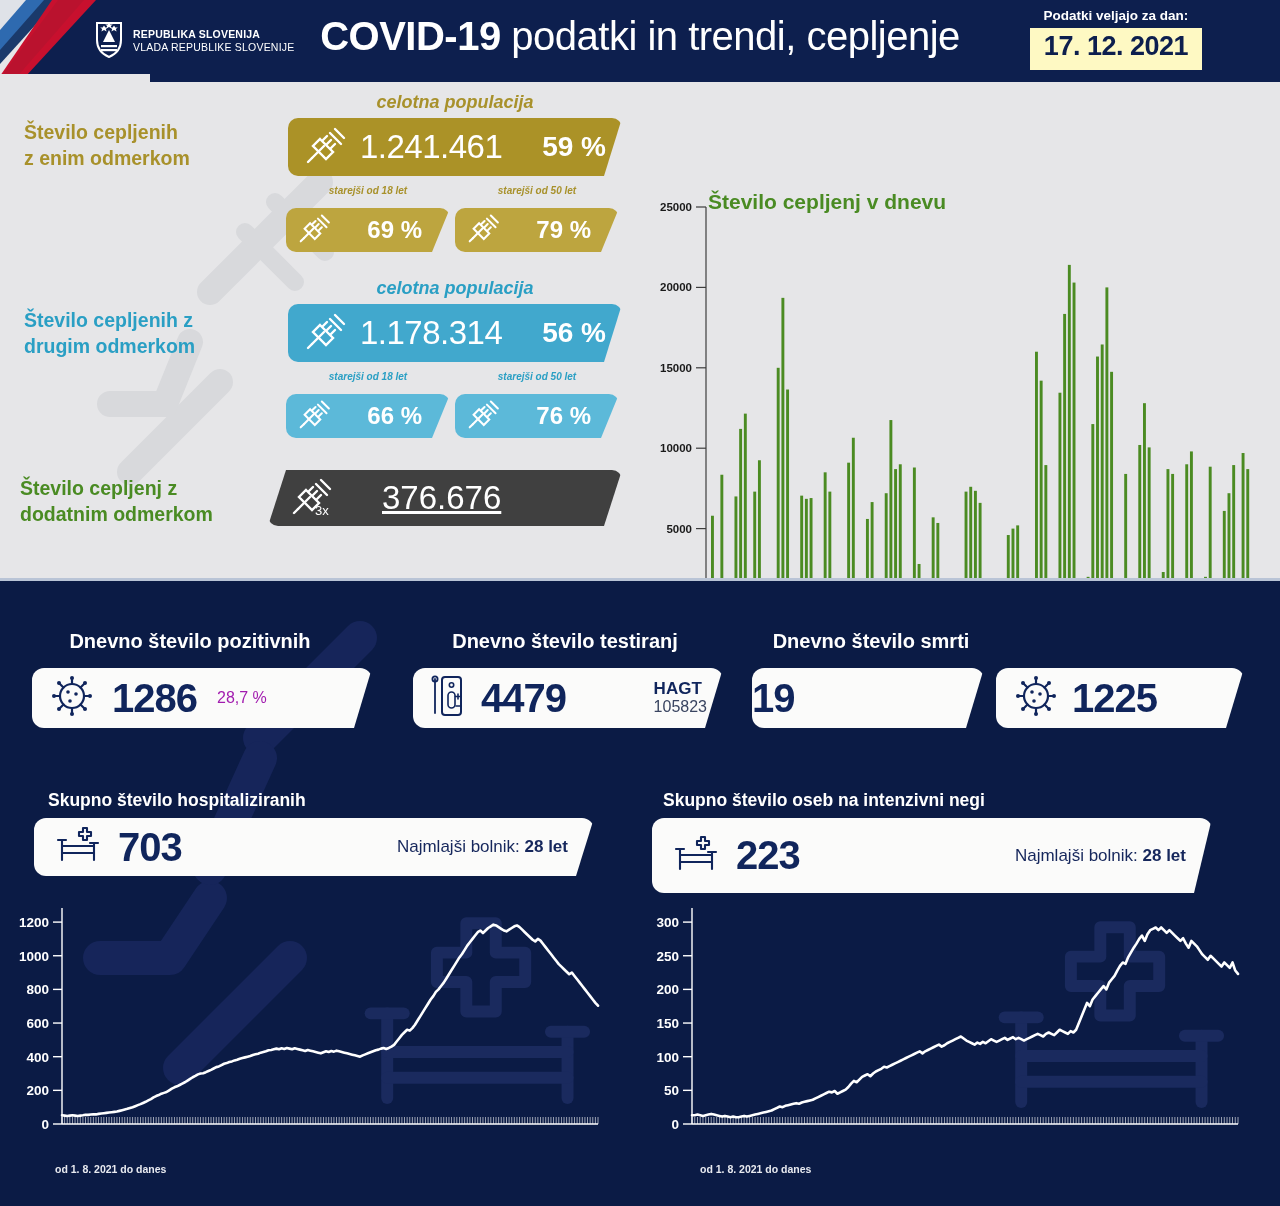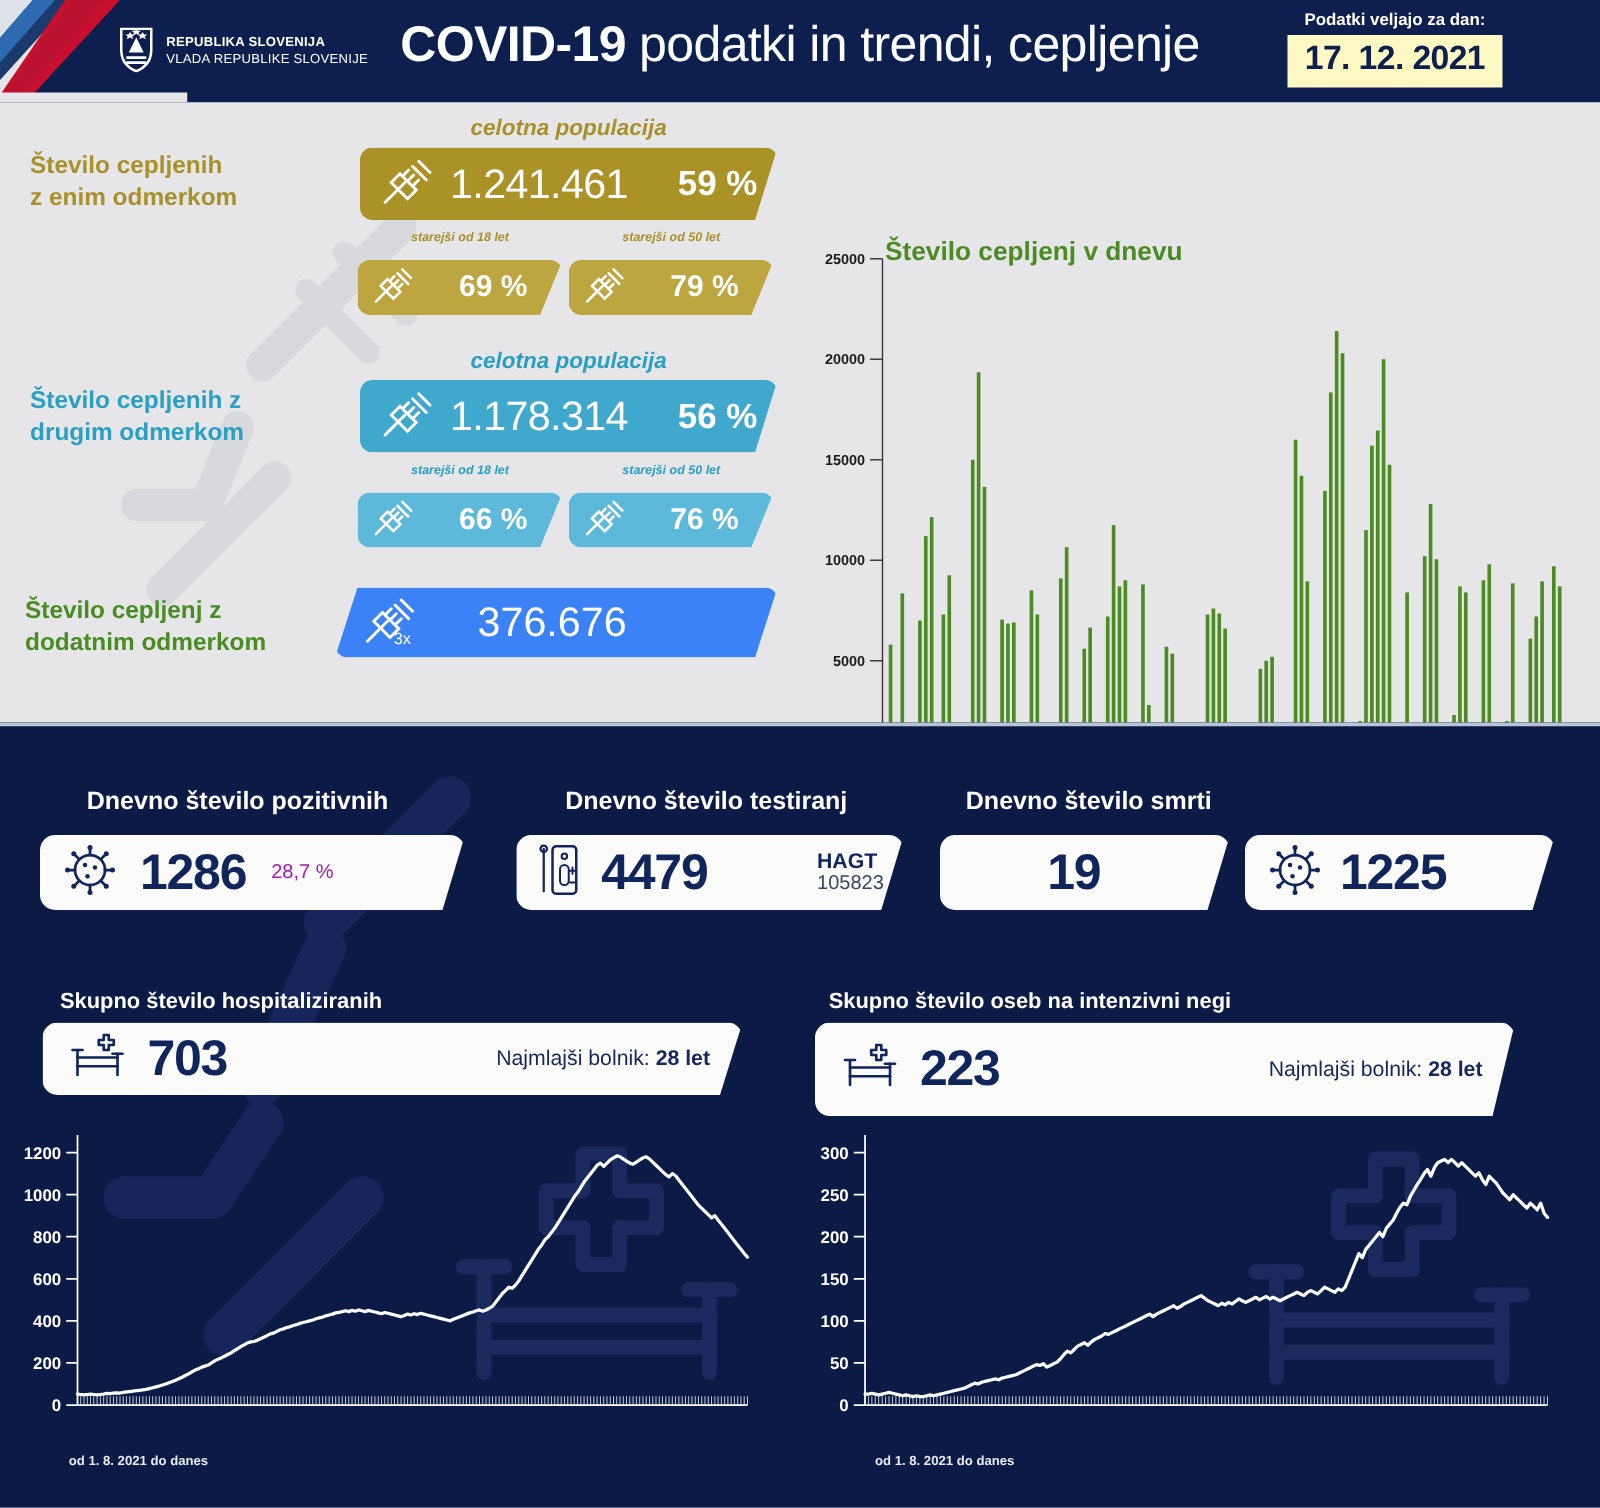--- a/index.html
+++ b/index.html
@@ -70,21 +70,21 @@
     color: #ffffff;
   }
   .badge .num { font-size: 33px; font-weight: 400; letter-spacing: -0.5px; }
   .badge .pct { font-size: 28px; font-weight: bold; }
   .badge .pct-sm { font-size: 24px; font-weight: bold; }
   .badge .num-big { font-size: 33px; font-weight: 400; }
   .bg-gold { background: #ab9227; }
   .bg-gold2 { background: #bda53f; }
   .bg-blue { background: #41a8cd; }
   .bg-blue2 { background: #5cb9d9; }
-  .bg-green { background: #3b82f6; }
+  .bg-green { background: #404040; text-decoration: underline; }
 
   .skew-r { clip-path: polygon(0 0, 100% 0, calc(100% - 18px) 100%, 0 100%); }
   .skew-both { clip-path: polygon(18px 0, 100% 0, calc(100% - 18px) 100%, 0 100%); }
   .rnd { border-radius: 10px; }
 
   .syr { flex: none; }
 
   
   .barchart { position: absolute; left: 640px; top: 95px; width: 620px; height: 470px; }
   .bc-title {
@@ -518,21 +518,21 @@
       </svg>
     </span>
     <span class="big" style="margin-left:16px;">4479</span>
     <span style="margin-left:auto; text-align:left;">
       <span class="hagt-l1" style="display:block;">HAGT</span>
       <span class="hagt-l2" style="display:block;">105823</span>
     </span>
   </div>
 
   <div class="stat-title" style="left:756px; top:51px; width:230px;">Dnevno število smrti</div>
-  <div class="card skew-r" style="left:752px; top:90px; width:232px; border-radius:12px; justify-content:center;">
+  <div class="card skew-r" style="left:752px; top:90px; width:232px; border-radius:12px; justify-content:flex-start;">
     <span class="big" style="margin-right:18px;">19</span>
   </div>
 
   <div class="card skew-r" style="left:996px; top:90px; width:248px; border-radius:12px; padding:0 20px 0 18px;">
     <span>
       <svg width="44" height="44" viewBox="0 0 44 44">
         <circle cx="22" cy="22" r="12" fill="none" stroke="#10255c" stroke-width="2.2"></circle>
         <g stroke="#10255c" stroke-width="2.2" stroke-linecap="round">
           <path d="M22 10 L22 4"></path>
             <path d="M22 34 L22 40"></path>

